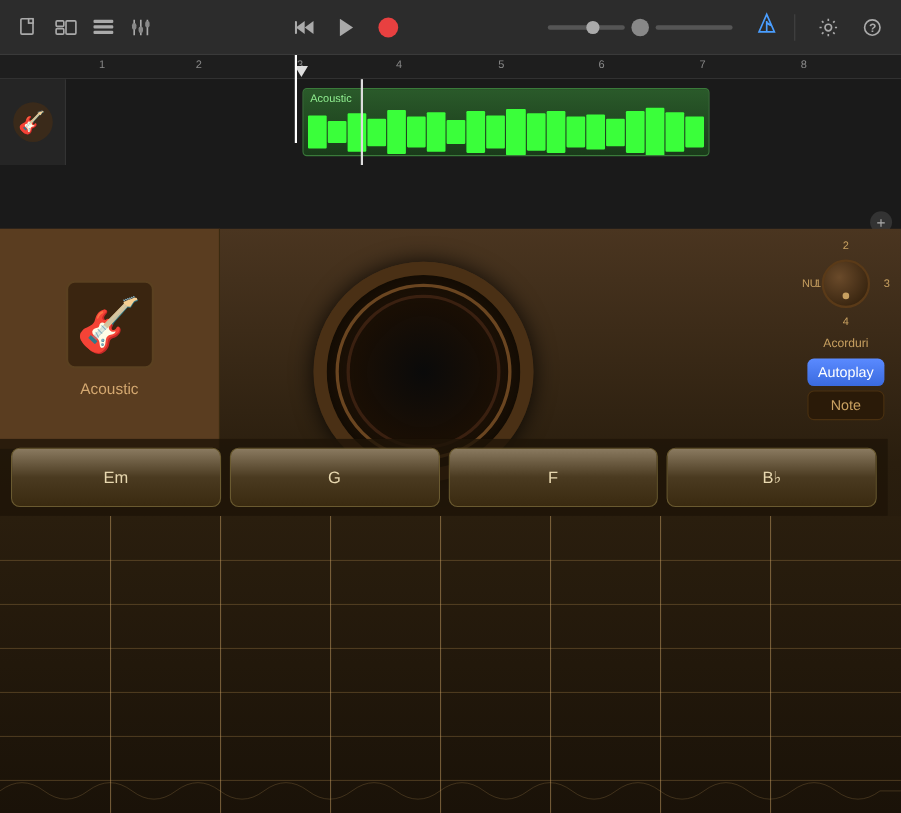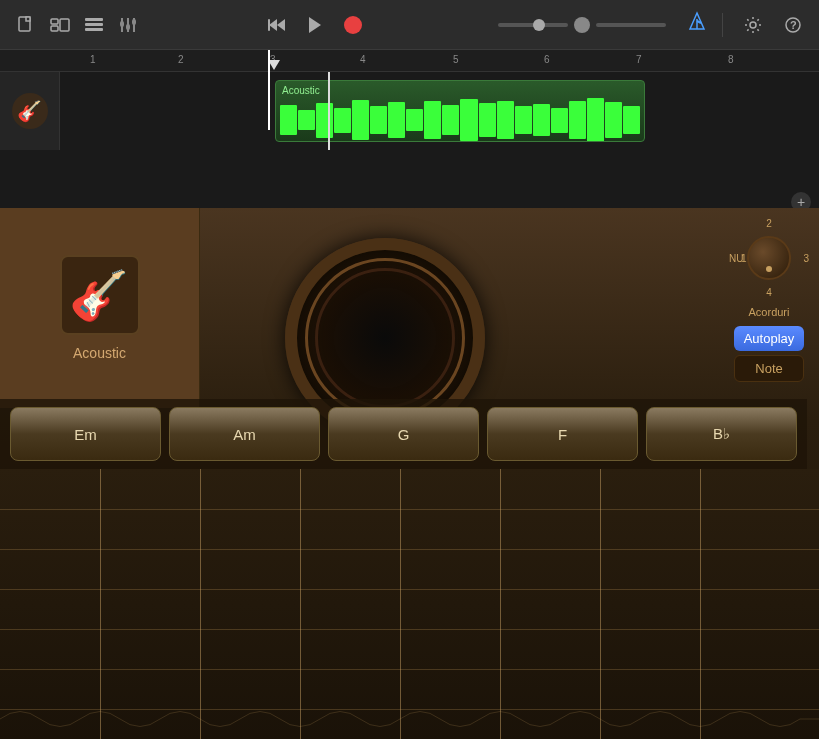--- a/index.html
+++ b/index.html
@@ -670,21 +670,20 @@
     </div>
     <div class="autoplay-label">Acorduri</div>
     <div id="mode-buttons">
       <button class="mode-btn active">Autoplay</button>
       <button class="mode-btn inactive">Note</button>
     </div>
   </div>
 
   <div id="chord-buttons">
   <div class="chord-btn">Em</div>
-      <div class="chord-btn">Am</div>
       <div class="chord-btn">G</div>
       <div class="chord-btn">F</div>
       <div class="chord-btn">B♭</div>
     </div>
 
   <div id="strings-area">
 
     <div class="fret-line" style="top:40px"></div>
     <div class="fret-line" style="top:80px"></div>
     <div class="fret-line" style="top:120px"></div>

